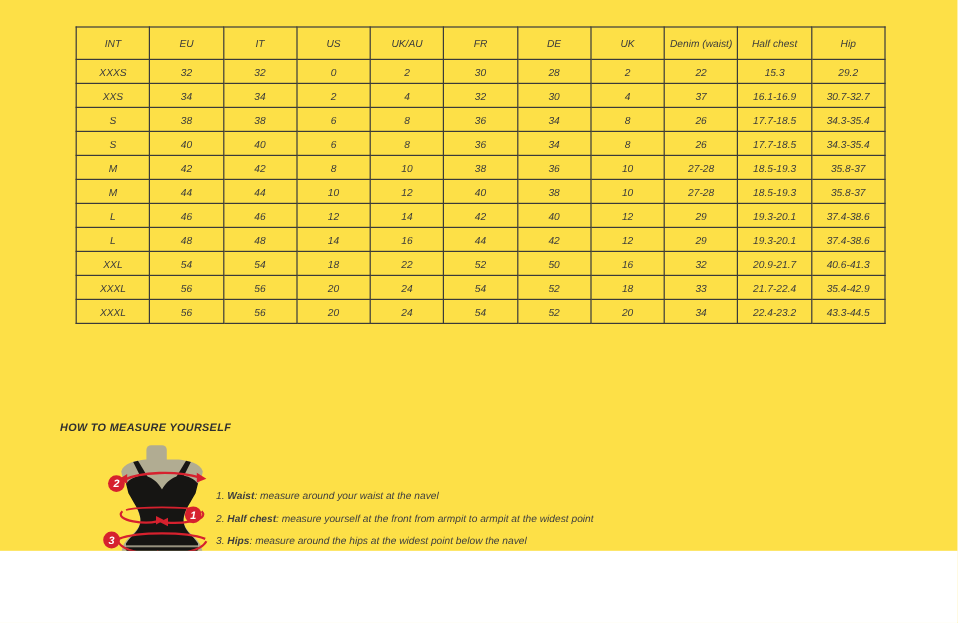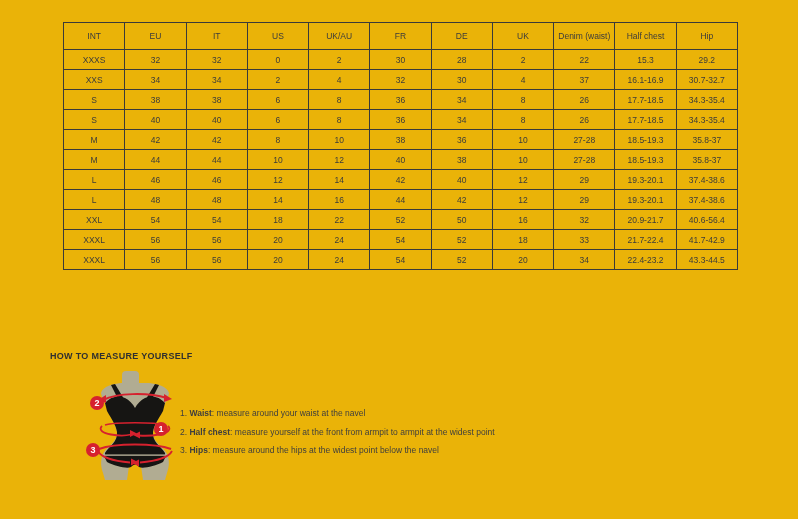--- a/index.html
+++ b/index.html
@@ -3,23 +3,24 @@
 <meta charset="utf-8">
 <style>
   * { box-sizing: border-box; }
   html, body { margin: 0; padding: 0; background: #ffffff; }
   body {
     width: 798px; height: 519px;
     font-family: "Liberation Sans", sans-serif;
   }
   .screen {
     position: relative;
-    width: 798px; height: 519px;
-    background: #eab308;
+    width: 798px; height: 459px;
+    background: #fde047;
     overflow: hidden;
+    font-style: italic;
   }
 
   
   table.size-chart {
     position: absolute;
     left: 63px; top: 22px;
     width: 675px;
     border-collapse: collapse;
     table-layout: fixed;
     font-size: 8.5px;
@@ -195,34 +196,34 @@
           <td>XXL</td>
           <td>54</td>
           <td>54</td>
           <td>18</td>
           <td>22</td>
           <td>52</td>
           <td>50</td>
           <td>16</td>
           <td>32</td>
           <td>20.9-21.7</td>
-          <td>40.6-56.4</td>
+          <td>40.6-41.3</td>
         </tr>
         <tr>
           <td>XXXL</td>
           <td>56</td>
           <td>56</td>
           <td>20</td>
           <td>24</td>
           <td>54</td>
           <td>52</td>
           <td>18</td>
           <td>33</td>
           <td>21.7-22.4</td>
-          <td>41.7-42.9</td>
+          <td>35.4-42.9</td>
         </tr>
         <tr>
           <td>XXXL</td>
           <td>56</td>
           <td>56</td>
           <td>20</td>
           <td>24</td>
           <td>54</td>
           <td>52</td>
           <td>20</td>

